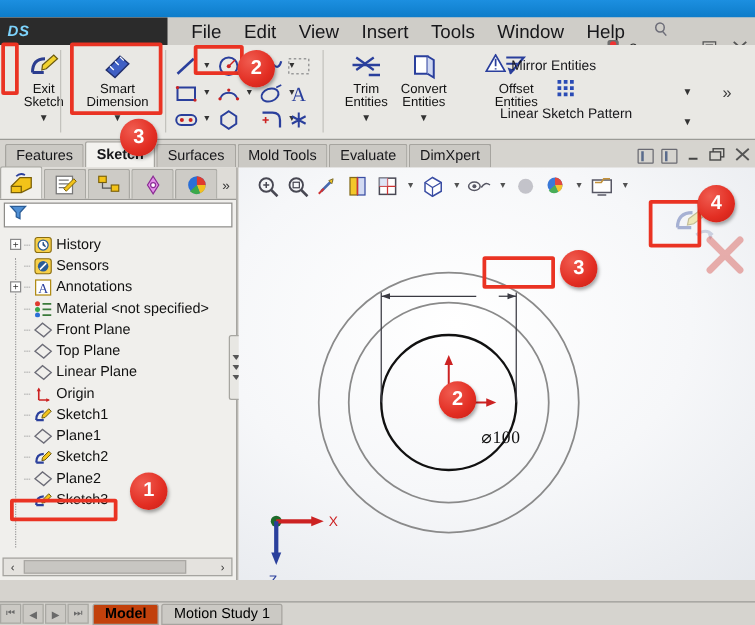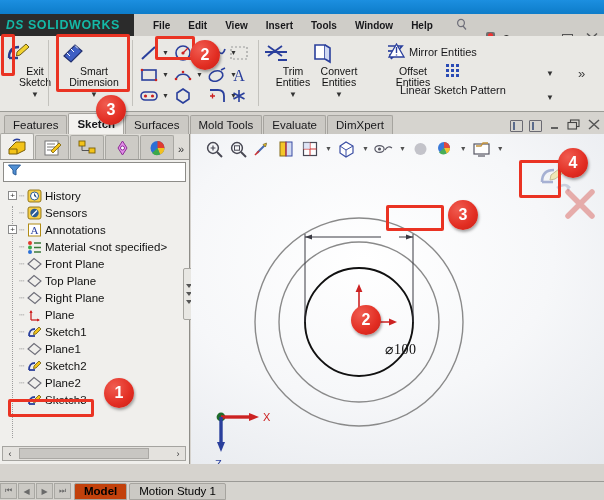--- a/index.html
+++ b/index.html
@@ -17,28 +17,28 @@
     background: linear-gradient(#1c8fe0, #0d7cc9);
   }
 
   
   .menurow {
     position:absolute; left:0; top:14px; width:604px; height:22px;
     background:#cfcdc8;
     display:flex; align-items:center;
   }
   .logo {
-    width:134px; height:22px; background:#2b2b2b; color:#14b8a6;
+    width:134px; height:22px; background:#2b2b2b; color:#7dd3fc;
     display:flex; align-items:center; font-size:12.5px; font-weight:bold;
     letter-spacing:0.6px; padding-left:6px;
   }
   .logo .ds { font-size:12px; font-style:italic; margin-right:4px; font-weight:bold;}
   .menuitems { display:flex; align-items:center; height:22px; margin-left:10px; }
   .menuitems span {
-    font-size:10px; color:#17171a; padding:2px 9px; cursor:default;font-weight:bold;
+    font-size:15px; color:#17171a; padding:2px 9px; cursor:default;
   }
   .menu-pin { margin-left:4px; font-size:11px; color:#555; }
   .winctl {
     position:absolute; right:2px; top:14px; height:22px;
     display:flex; align-items:center; gap:5px; font-size:11px; color:#333;
   }
   .winctl .ctl { padding:0 3px; cursor:default; }
   .tl {
     width:9px;height:15px;background:#6f6f6f;border-radius:2px;
     display:flex;flex-direction:column;align-items:center;justify-content:space-around;padding:1px 0;
@@ -47,21 +47,21 @@
   .tl .r{background:#e33}.tl .g{background:#2c2}
 
   
   .ribbon {
     position:absolute; left:0; top:36px; width:604px; height:76px;
     background:#e9e8e4; border-bottom:1px solid #9b9b96;
   }
   .rgroup { position:absolute; top:1px; height:74px; }
   .bigbtn {
     width:62px; height:66px; display:flex; flex-direction:column;
-    justify-content:flex-start; padding-top:3px;
+    align-items:center; justify-content:flex-start; padding-top:3px;
     font-size:10.5px; color:#111; text-align:center; line-height:11px;
   }
   .bigbtn .glyph { height:26px; display:flex; align-items:center; }
   .caret { font-size:8px; color:#333; margin-top:1px; }
   .sep { position:absolute; top:4px; width:1px; height:66px; background:#c3c2bd; }
 
   .iconcell { position:absolute; width:26px; height:22px;
     display:flex; align-items:center; justify-content:center; }
   .minicaret { position:absolute; font-size:7px; color:#333; }
 
@@ -178,21 +178,20 @@
 </head>
 <body>
 
 <div id="app">
 
   <div class="titlebar"></div>
 
   <div class="menurow">
     <div class="logo">
       <span class="ds">DS</span>
-      <span>SOLIDWORKS</span>
     </div>
     <div class="menuitems">
       <span>File</span>
       <span>Edit</span>
       <span>View</span>
       <span>Insert</span>
       <span>Tools</span>
       <span>Window</span>
       <span>Help</span>
       <span class="menu-pin">
@@ -588,35 +587,35 @@
       </div>
 
       <div class="trow" style="padding-left:8px;">
         <span class="tspace"></span>
         <span class="tdots">┄</span>
         <span class="tico">
           <svg width="15" height="14" viewBox="0 0 15 14">
               <path d="M1 7 L7 1.5 L14 7 L8 12.5 Z" fill="none" stroke="#6d6d78" stroke-width="1.1"></path>
             </svg>
         </span>
-        <span>Right Plane</span>
+        <span>Linear Plane</span>
       </div>
 
       <div class="trow" style="padding-left:8px;">
         <span class="tspace"></span>
         <span class="tdots">┄</span>
         <span class="tico">
           <svg width="15" height="14" viewBox="0 0 15 14">
               <path d="M4 12 L4 3" stroke="#cc2222" stroke-width="1.3"></path>
               <path d="M4 2 L2.4 5 L5.6 5 Z" fill="#cc2222"></path>
               <path d="M4 12 L12 12" stroke="#cc2222" stroke-width="1.3"></path>
               <path d="M13 12 L10 10.5 L10 13.5 Z" fill="#cc2222"></path>
             </svg>
         </span>
-        <span>Plane</span>
+        <span>Origin</span>
       </div>
 
       <div class="trow" style="padding-left:8px;">
         <span class="tspace"></span>
         <span class="tdots">┄</span>
         <span class="tico">
           <svg width="15" height="14" viewBox="0 0 15 14">
               <path d="M2 11 Q2 4 8 4" stroke="#2a3f9c" stroke-width="1.8" fill="none"></path>
               <path d="M2 11 L8 11" stroke="#2a3f9c" stroke-width="1.8"></path>
               <path d="M7 7 L12 2 L14 4 L9 9 L6.5 9.5 Z" fill="#f3c319" stroke="#6b5a12" stroke-width=".8"></path>

